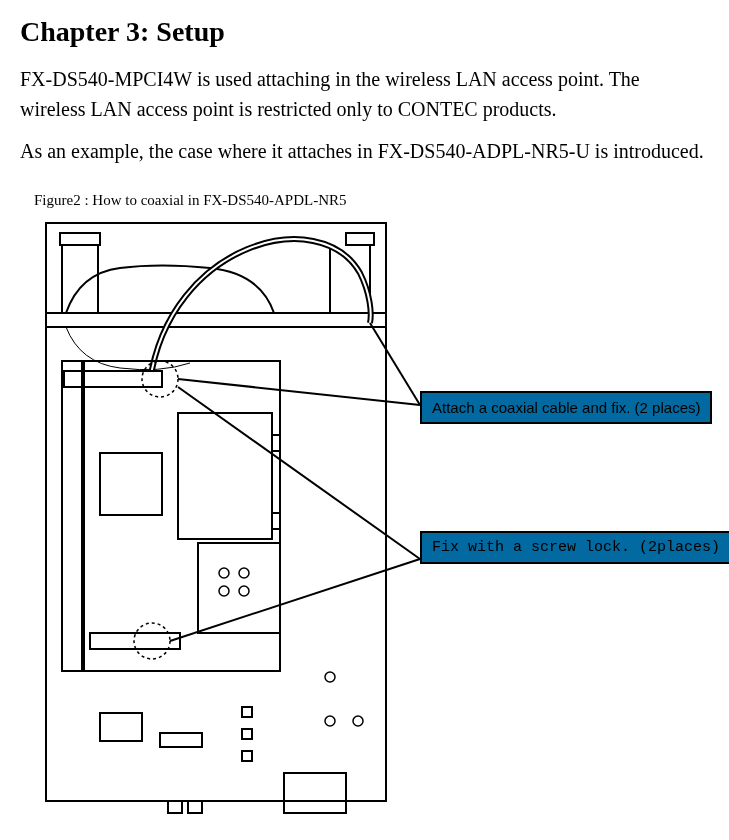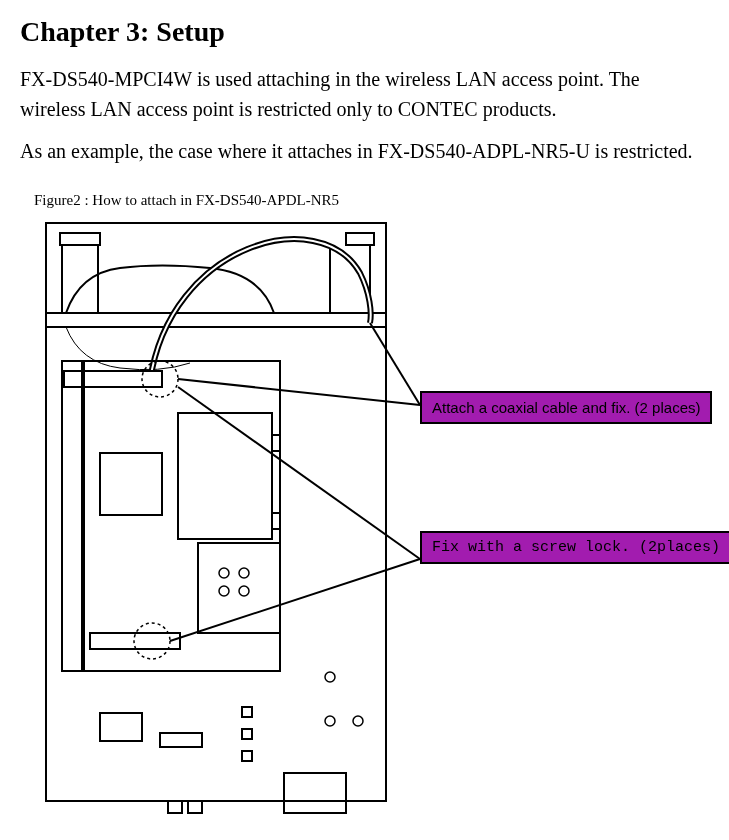--- a/index.html
+++ b/index.html
@@ -29,37 +29,37 @@
       height: 620px;
     }
     svg {
       position: absolute;
       left: 0;
       top: 0;
     }
     .callout {
       position: absolute;
       border: 2px solid #000;
-      background: #a21caf;
+      background: #0369a1;
       font-family: Arial, Helvetica, sans-serif;
       font-size: 15px;
       padding: 6px 10px;
       white-space: nowrap;
     }
     .callout1 { left: 400px; top: 178px; }
     .callout2 { left: 400px; top: 318px; font-family: Liberation Mono, monospace; }
   </style>
 </head>
 <body>
 
 <h1>Chapter 3: Setup</h1>
 <p>FX-DS540-MPCI4W is used attaching in the wireless LAN access point. The wireless LAN access point is restricted only to CONTEC products.</p>
-<p>As an example, the case where it attaches in FX-DS540-ADPL-NR5-U is restricted.</p>
+<p>As an example, the case where it attaches in FX-DS540-ADPL-NR5-U is introduced.</p>
 
-<div class="fig-caption">Figure2 : How to attach in FX-DS540-APDL-NR5</div>
+<div class="fig-caption">Figure2 : How to coaxial in FX-DS540-APDL-NR5</div>
 
 <div class="diagram-wrap">
   <svg width="720" height="620" viewBox="0 0 720 620">
 
     <rect x="26" y="10" width="340" height="578" fill="none" stroke="#000" stroke-width="2"></rect>
 
     <rect x="40" y="20" width="40" height="12" fill="none" stroke="#000" stroke-width="2"></rect>
     <rect x="326" y="20" width="28" height="12" fill="none" stroke="#000" stroke-width="2"></rect>
 
     <line x1="26" y1="100" x2="366" y2="100" stroke="#000" stroke-width="2"></line>

